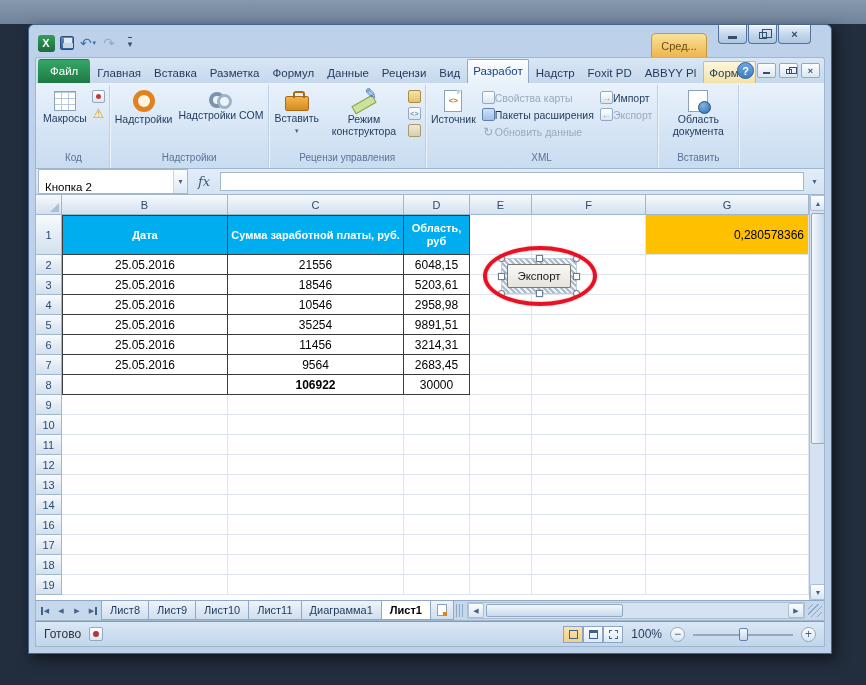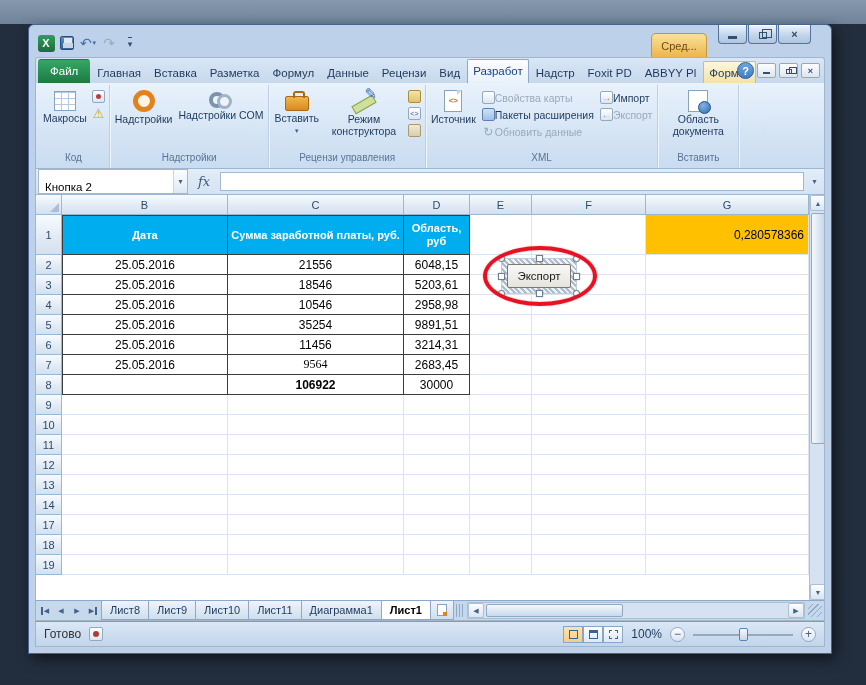--- a/index.html
+++ b/index.html
@@ -437,21 +437,21 @@
               <div class="cell box col-B" style="width: 166px;">25.05.2016</div>
               <div class="cell box" style="width: 176px;">11456</div>
               <div class="cell box" style="width: 66px;">3214,31</div>
               <div class="cell" style="width: 62px;"></div>
               <div class="cell" style="width: 114px;"></div>
               <div class="cell" style="width: 163px;"></div>
             </div>
             <div class="grow">
               <div class="row-h">7</div>
               <div class="cell box col-B" style="width: 166px;">25.05.2016</div>
-              <div class="cell box" style="width: 176px; font-family: Liberation Serif, serif;">9564</div>
+              <div class="cell box" style="width: 176px;">9564</div>
               <div class="cell box" style="width: 66px;">2683,45</div>
               <div class="cell" style="width: 62px;"></div>
               <div class="cell" style="width: 114px;"></div>
               <div class="cell" style="width: 163px;"></div>
             </div>
             <div class="grow">
               <div class="row-h">8</div>
               <div class="cell box col-B" style="width: 166px;"></div>
               <div class="cell box b" style="width: 176px;">106922</div>
               <div class="cell box" style="width: 66px;">30000</div>
@@ -499,20 +499,29 @@
               <div class="row-h">13</div>
               <div class="cell" style="width: 166px;"></div>
               <div class="cell" style="width: 176px;"></div>
               <div class="cell" style="width: 66px;"></div>
               <div class="cell" style="width: 62px;"></div>
               <div class="cell" style="width: 114px;"></div>
               <div class="cell" style="width: 163px;"></div>
             </div>
             <div class="grow">
               <div class="row-h">14</div>
+              <div class="cell" style="width: 166px;"></div>
+              <div class="cell" style="width: 176px;"></div>
+              <div class="cell" style="width: 66px;"></div>
+              <div class="cell" style="width: 62px;"></div>
+              <div class="cell" style="width: 114px;"></div>
+              <div class="cell" style="width: 163px;"></div>
+            </div>
+            <div class="grow">
+              <div class="row-h">16</div>
               <div class="cell" style="width: 166px;"></div>
               <div class="cell" style="width: 176px;"></div>
               <div class="cell" style="width: 66px;"></div>
               <div class="cell" style="width: 62px;"></div>
               <div class="cell" style="width: 114px;"></div>
               <div class="cell" style="width: 163px;"></div>
             </div>
             <div class="grow">
               <div class="row-h">17</div>
               <div class="cell" style="width: 166px;"></div>

